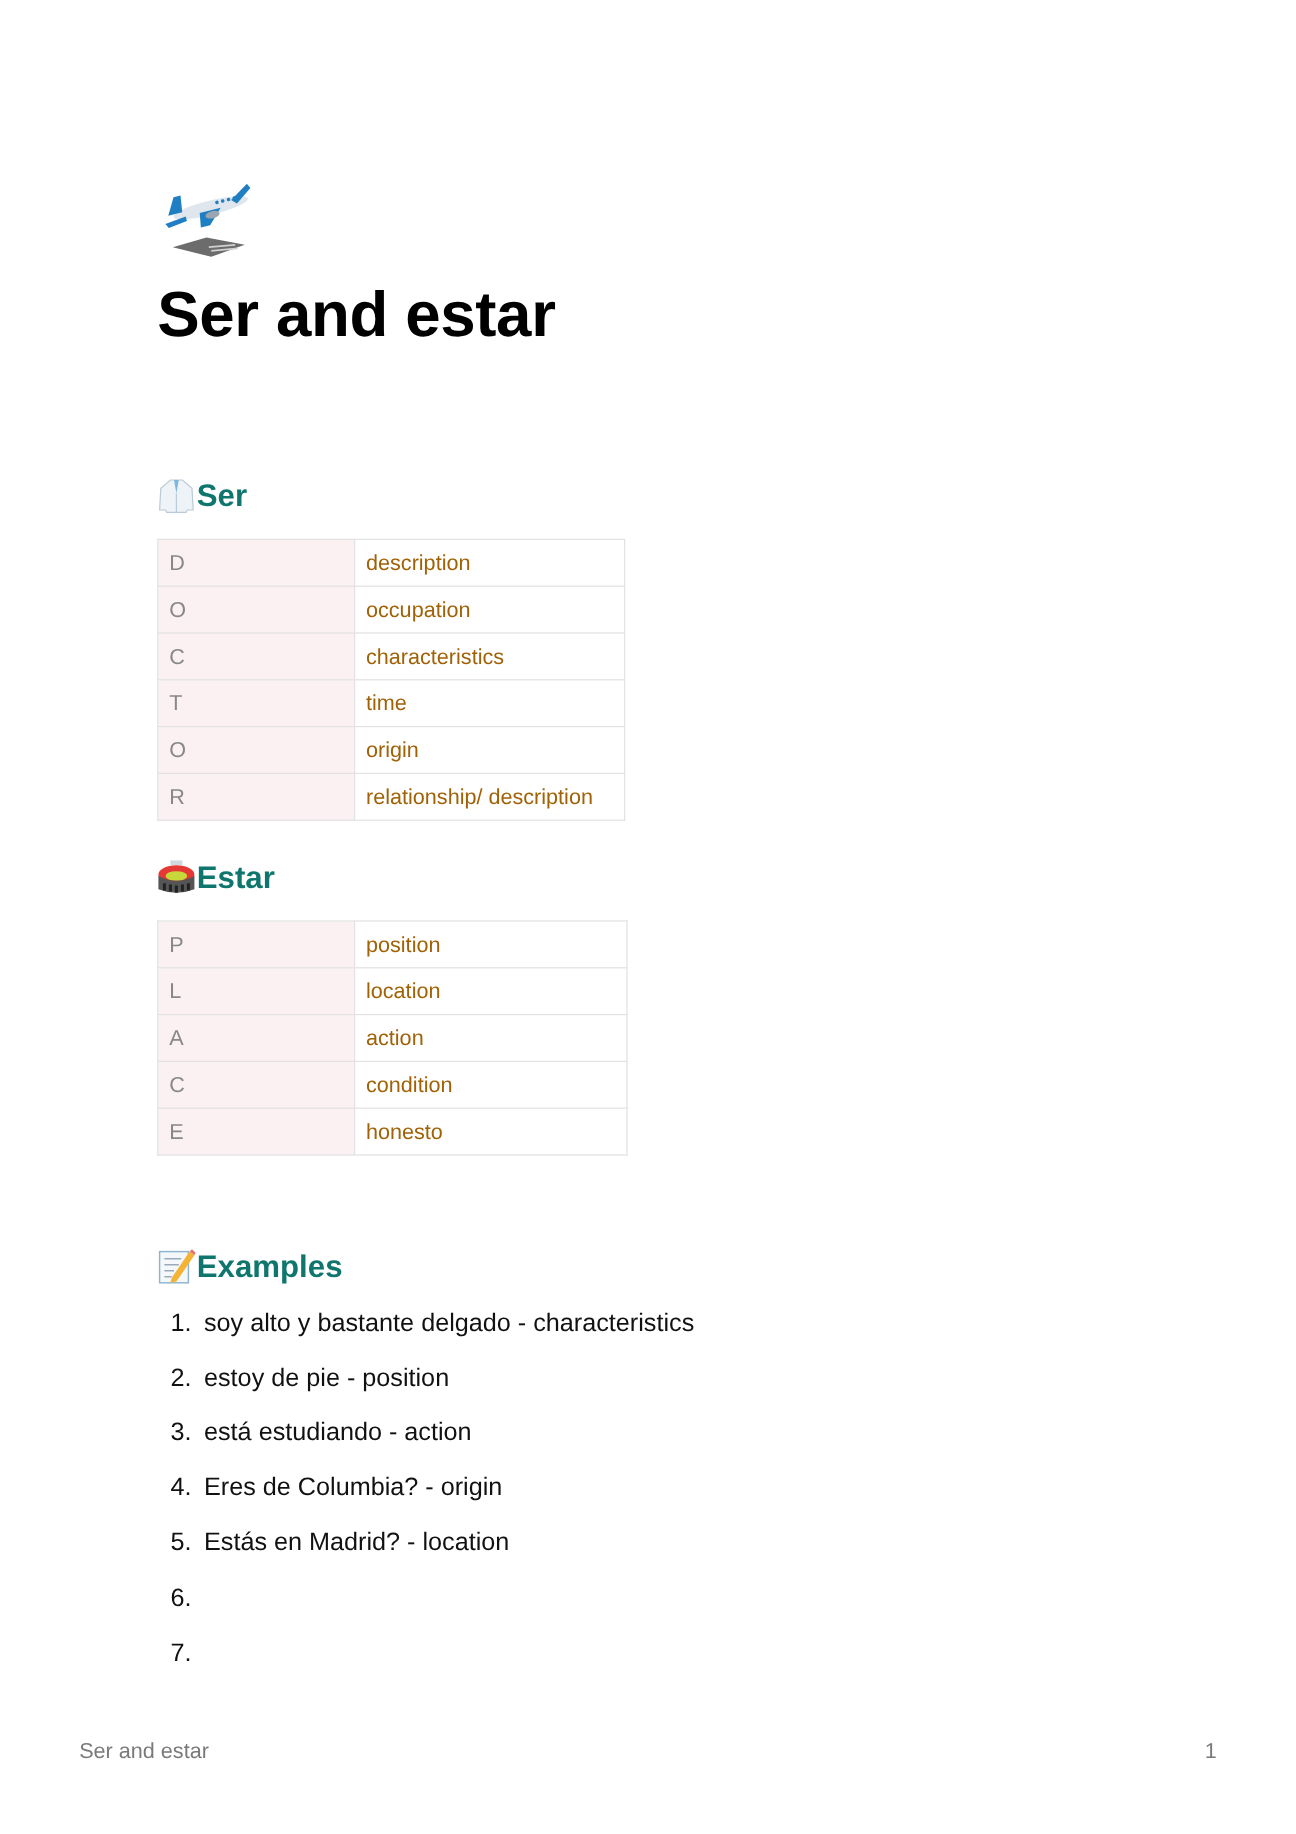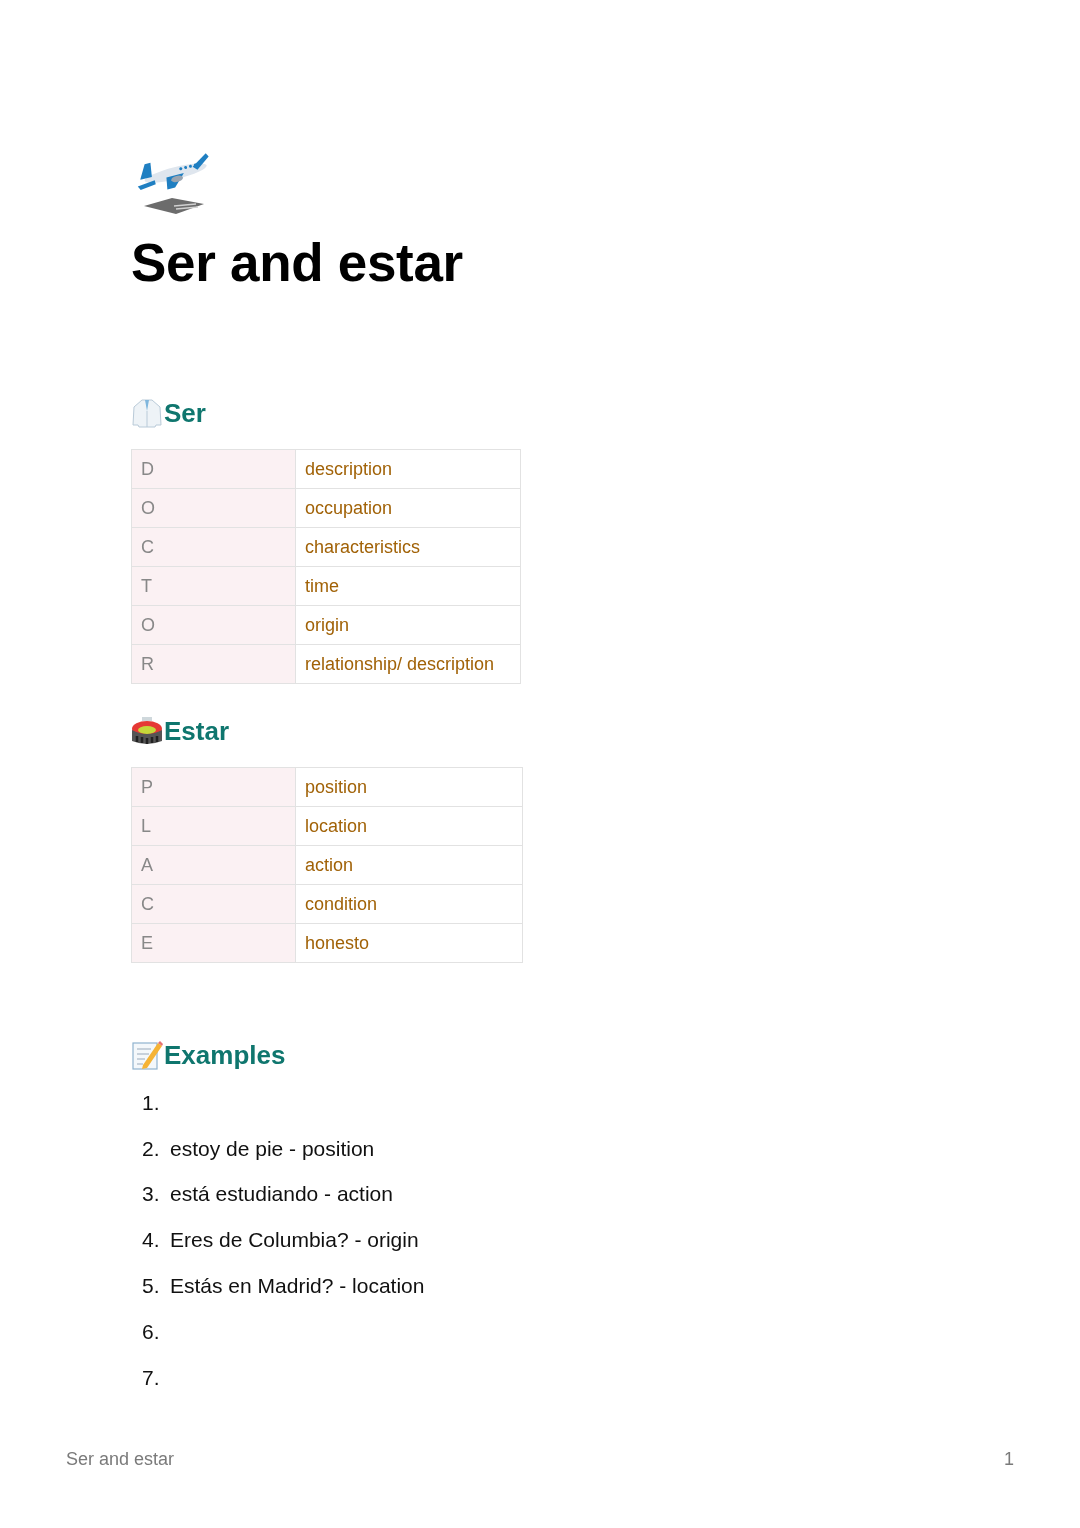--- a/index.html
+++ b/index.html
@@ -120,20 +120,21 @@
     <path d="M6 10 H20 M6 15 H18 M6 20 H14 M6 25 H12" stroke="#9ab" stroke-width="1.2"></path>
     <path d="M12 26 L27 4 L31 7 L16 29 L11 30 Z" fill="#f5b335"></path>
     <path d="M27 4 L31 7 L32 5 L29 2 Z" fill="#e57373"></path>
   </svg>
   <span>Examples</span>
 </h2>
 
 <ol class="ex-list">
   <li>
       <span class="num">1.</span>
+      <span>soy alto y bastante delgado - characteristics</span>
     </li>
   <li>
       <span class="num">2.</span>
       <span>estoy de pie - position</span>
     </li>
   <li>
       <span class="num">3.</span>
       <span>está estudiando - action</span>
     </li>
   <li>

